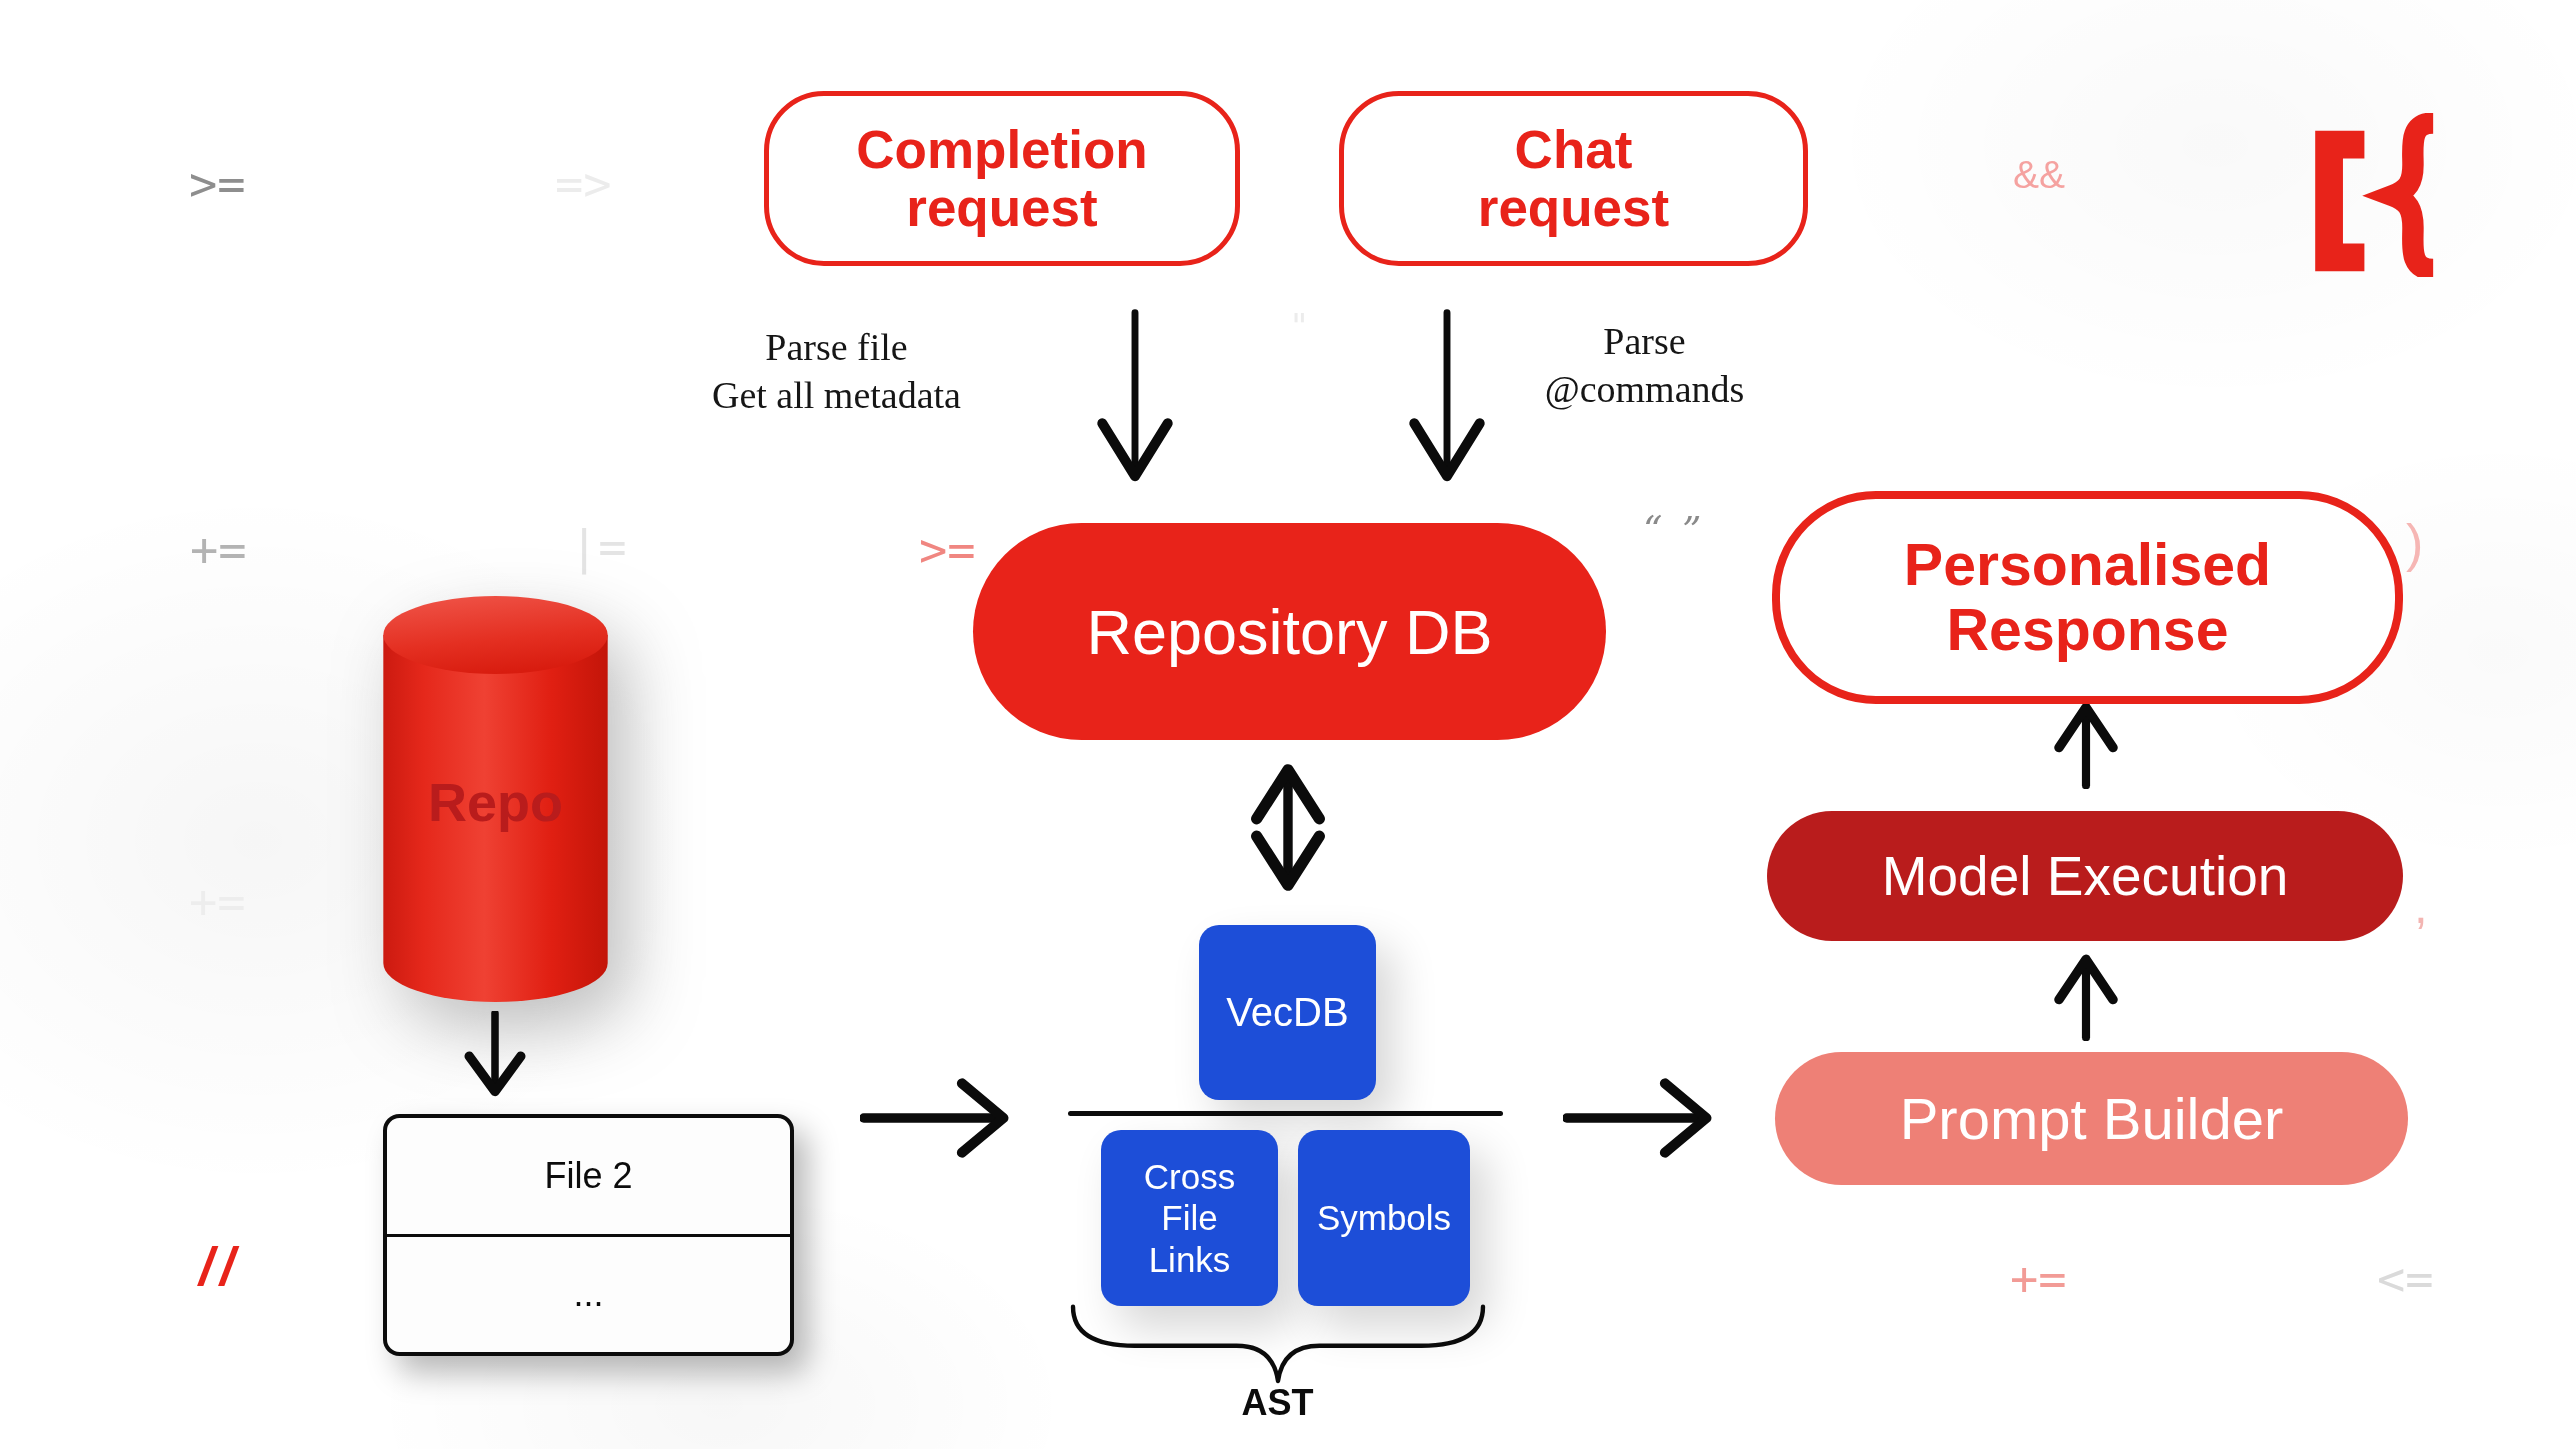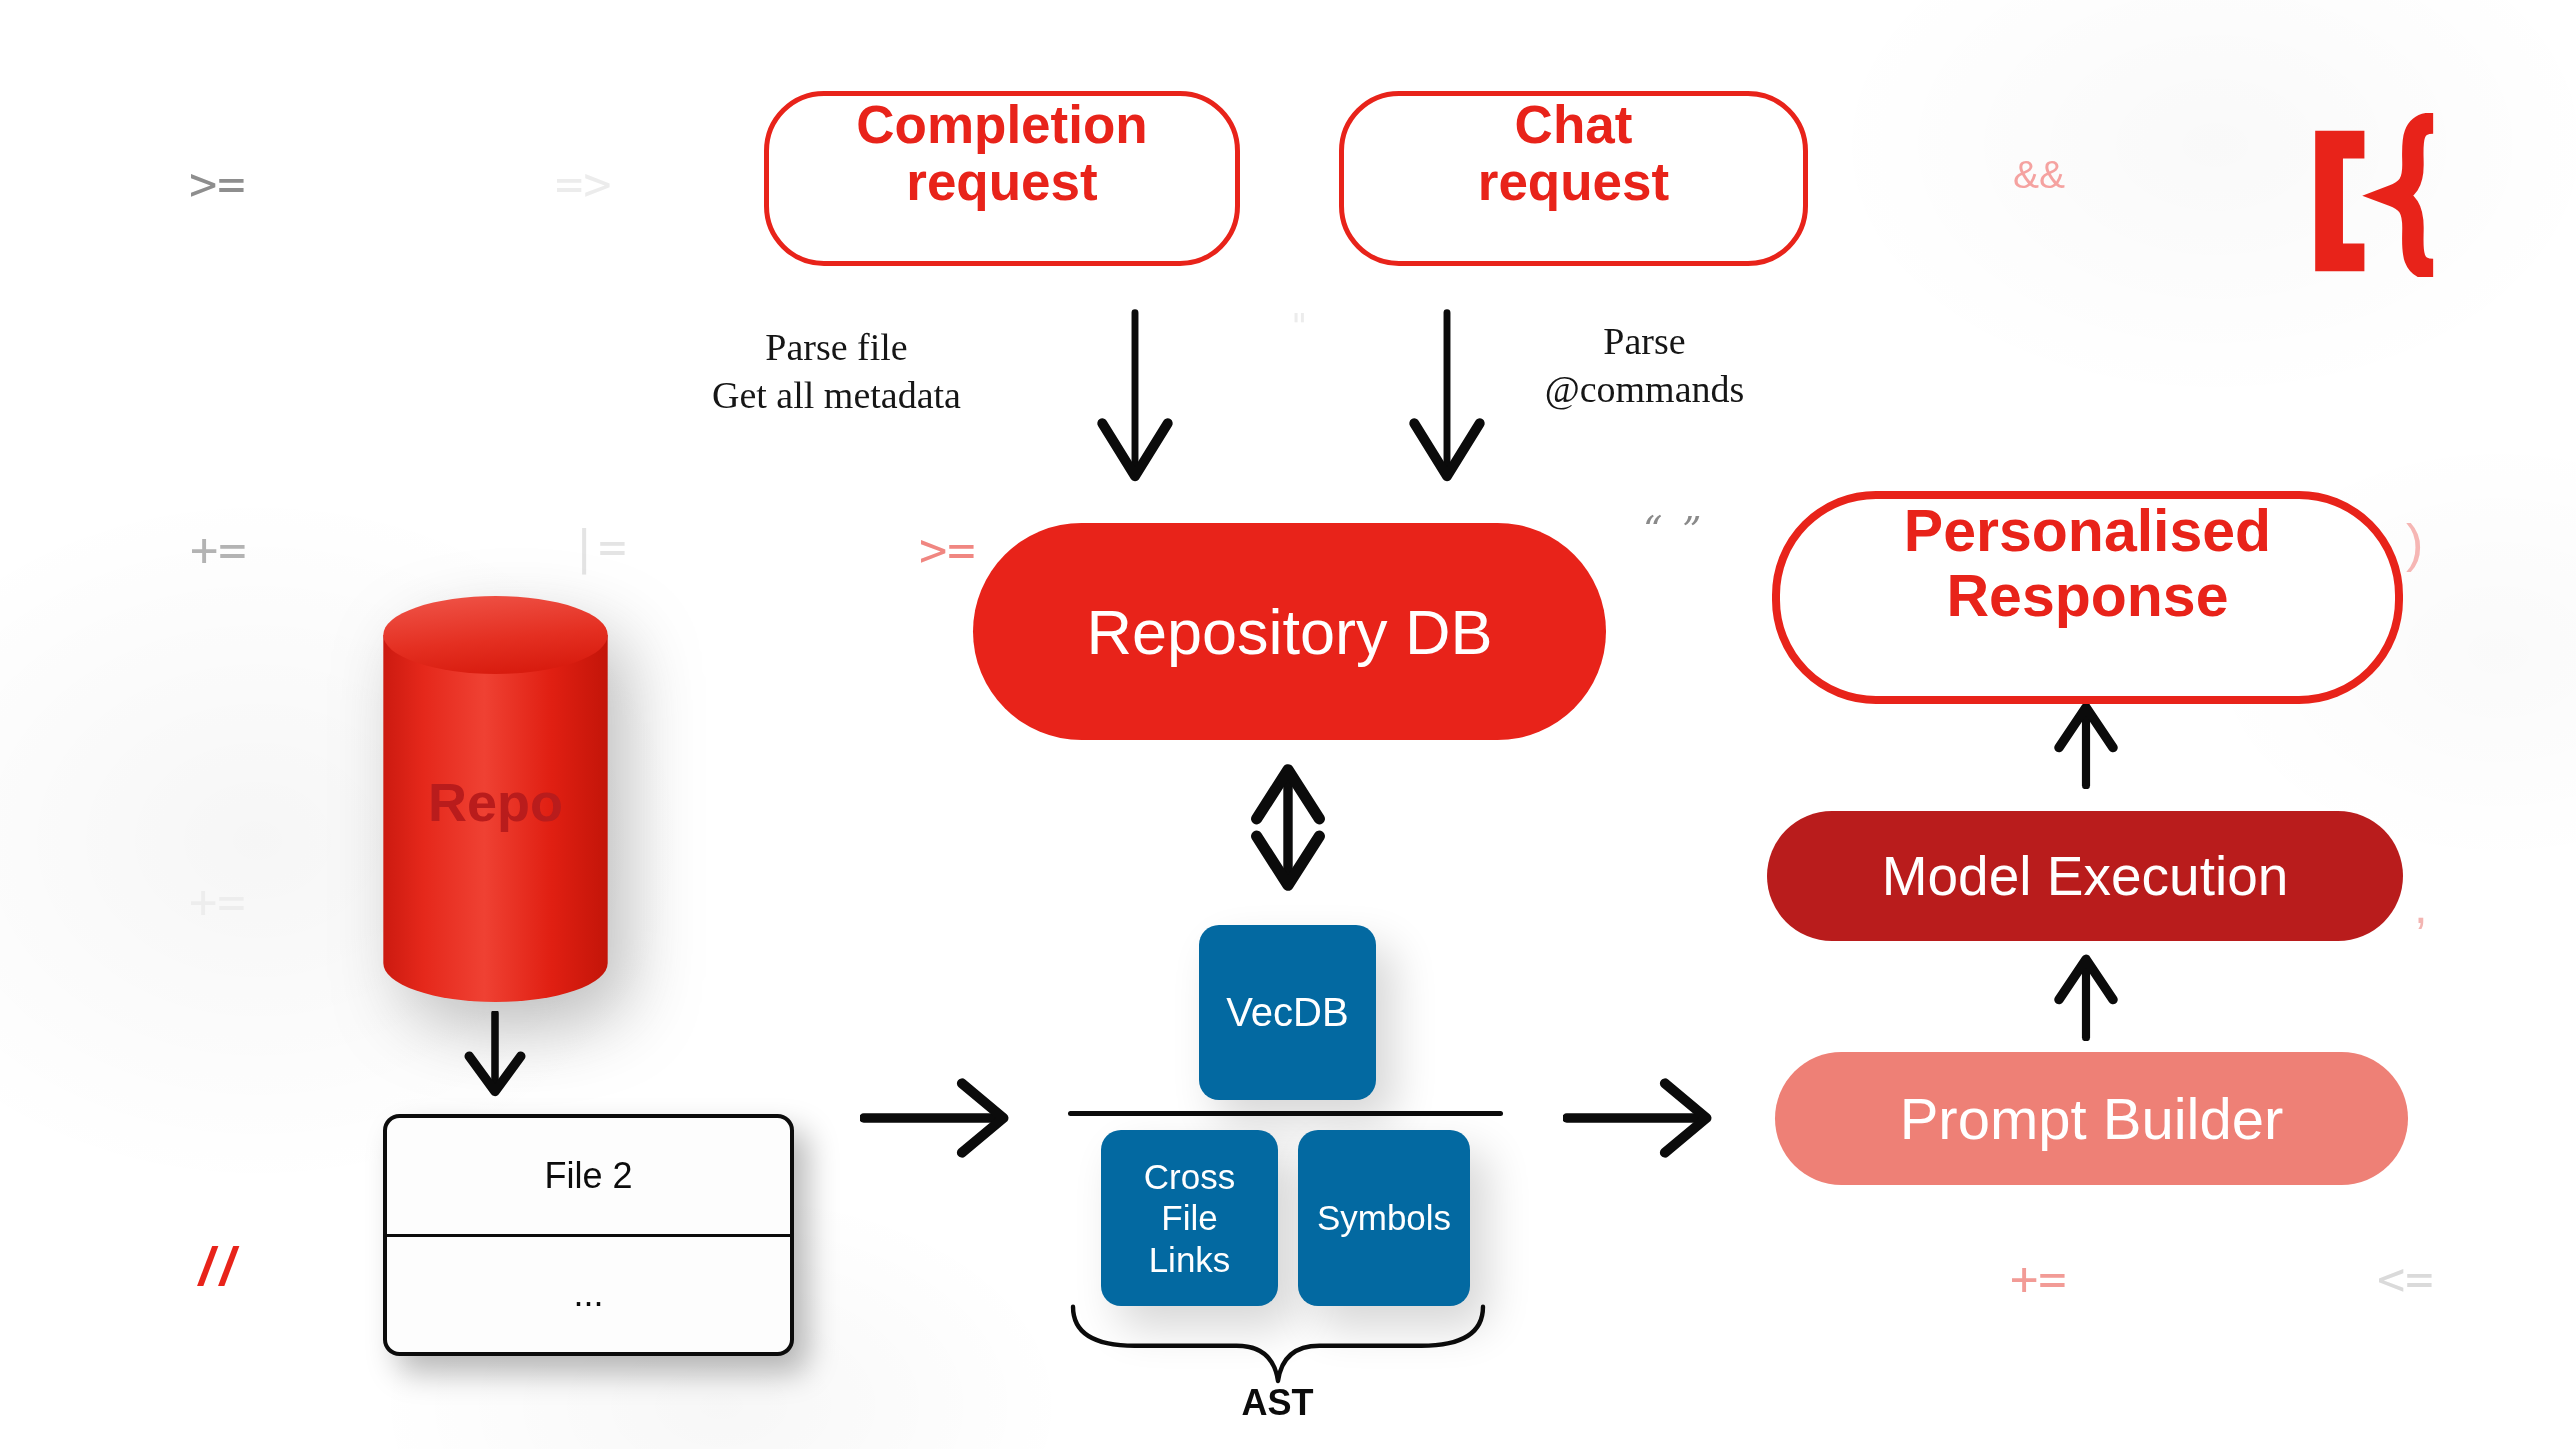--- a/index.html
+++ b/index.html
@@ -11,41 +11,41 @@
       radial-gradient(503px 314px at 28% 97%, rgba(0,0,0,0.03), transparent 70%),
       radial-gradient(440px 314px at 97% 45%, rgba(0,0,0,0.02), transparent 70%),
       #ffffff;
     font-family:"Liberation Sans", sans-serif;
   }
   .abs{position:absolute;}
 
   
   .outline-pill{
     position:absolute;background:#fff;border:5px solid #e8231a;color:#e8231a;
-    display:flex;justify-content:center;text-align:center;
+    display:flex;align-items:center;justify-content:center;text-align:center;
     box-sizing:border-box;
   }
   #completion-pill{left:764px;top:91px;width:476px;height:175px;border-radius:60px;font-size:53px;font-weight:600;line-height:1.08;}
   #completion-pill .inner{width:340px;}
   #chat-pill{left:1339px;top:91px;width:469px;height:175px;border-radius:60px;font-size:53px;font-weight:600;line-height:1.08;}
   #chat-pill .inner{width:208px;}
   #personalised-pill{left:1772px;top:485px;width:631px;height:213px;border-radius:104px;border-width:8.8px;font-size:59px;font-weight:700;line-height:1.1;margin-top:6px;}
   #personalised-pill .inner{width:478px;}
 
   .solid-pill{
     position:absolute;color:#fff;display:flex;align-items:center;justify-content:center;
     text-align:center;box-sizing:border-box;font-weight:400;
   }
   #repository-pill{left:973px;top:523px;width:633px;height:217px;border-radius:109px;background:#e8231a;font-size:63px;}
   #model-pill{left:1767px;top:811px;width:636px;height:130px;border-radius:65px;background:#b91c1c;font-size:55px;}
   #prompt-pill{left:1775px;top:1052px;width:633px;height:133px;border-radius:67px;background:#ee8076;font-size:58px;}
 
   
   .red-box{
-    position:absolute;background:#0369a1;border-radius:20px;color:#fff;
+    position:absolute;background:#1d4ed8;border-radius:20px;color:#fff;
     display:flex;align-items:center;justify-content:center;text-align:center;
     box-shadow:17.6px 21.4px 44px rgba(0,0,0,0.16);font-weight:500;
   }
   #vecdb-box{left:1199px;top:925px;width:177px;height:175px;font-size:40px;}
   #cross-box{left:1101px;top:1130px;width:177px;height:176px;font-size:35px;line-height:1.18;}
   #cross-box .inner{width:113px;}
   #symbols-box{left:1298px;top:1130px;width:172px;height:176px;font-size:35px;}
 
   #ast-line{left:1068px;top:1111px;width:435px;height:5px;background:#0c0c0c;border-radius:2.5px;}
   #ast-label{left:1202px;top:1382px;width:151px;text-align:center;font-size:36px;font-weight:600;color:#0c0c0c;}

